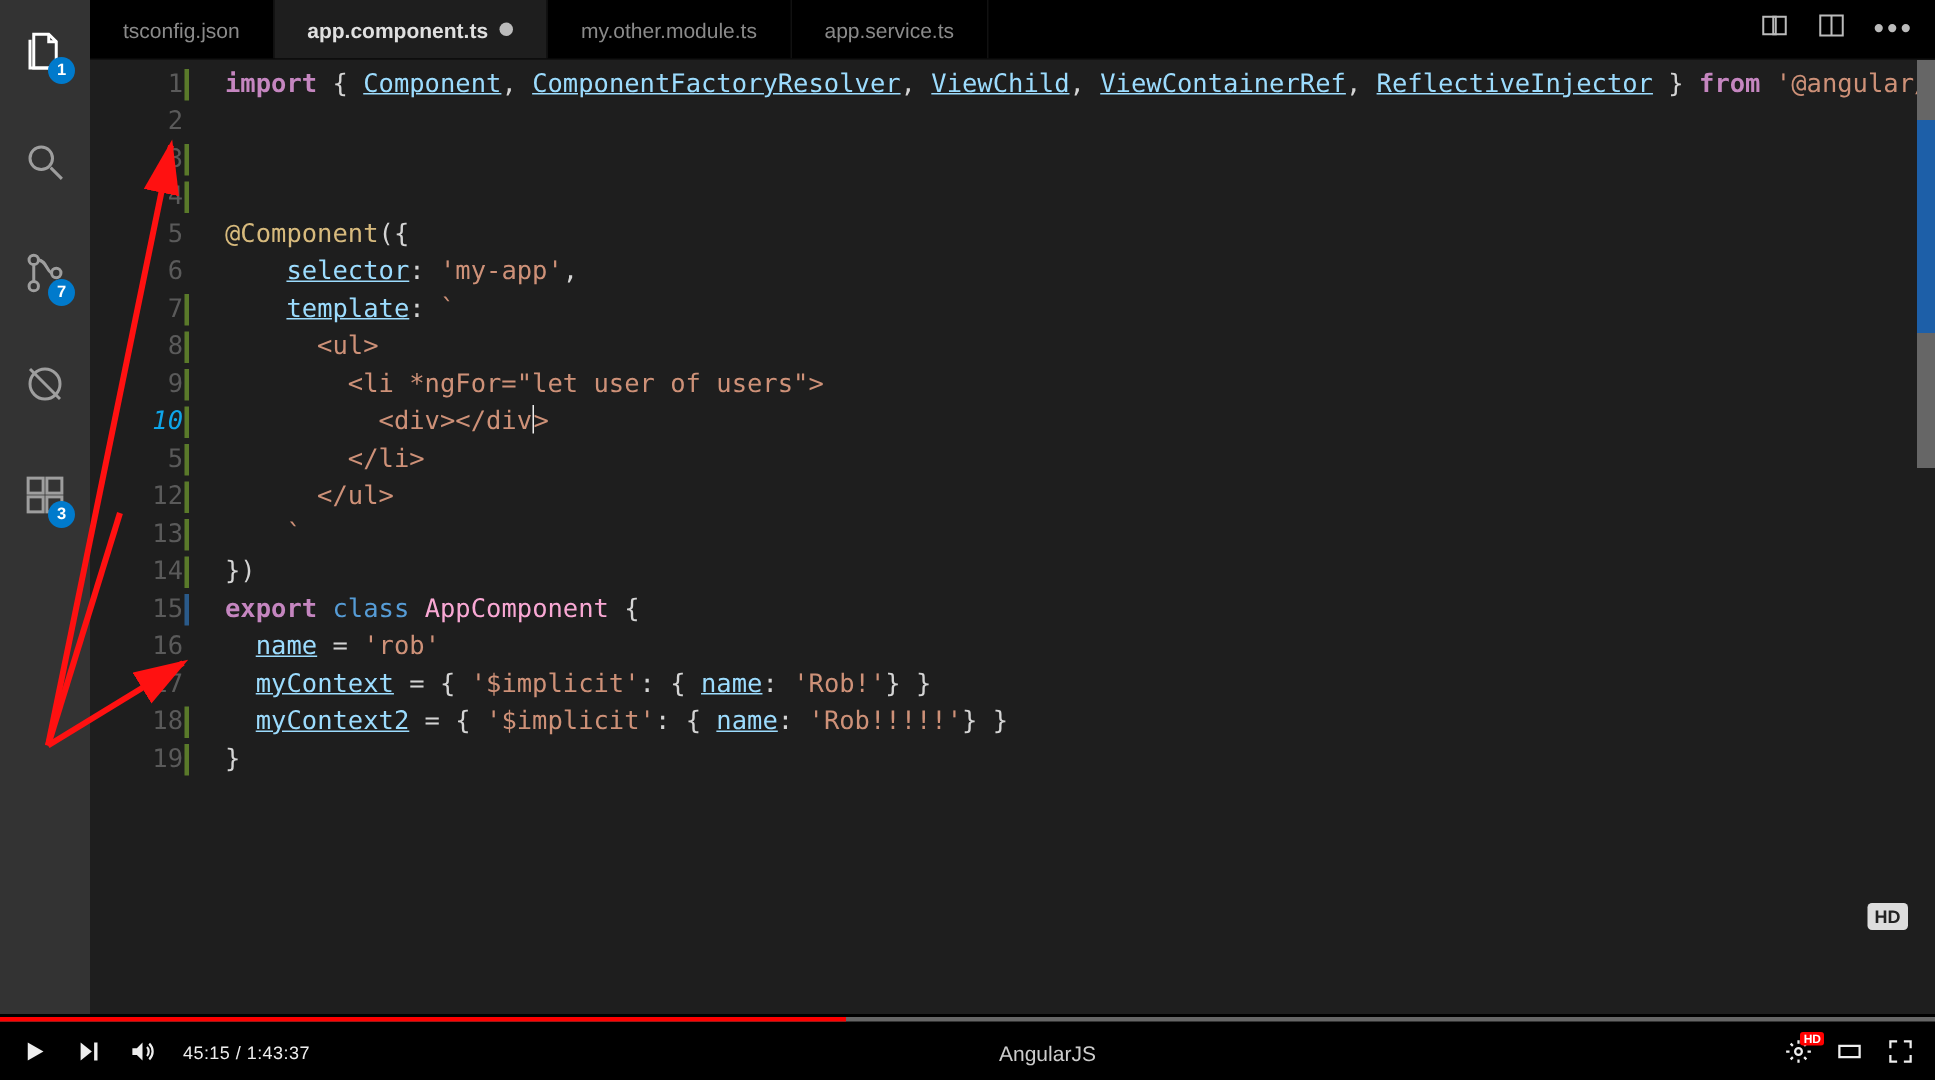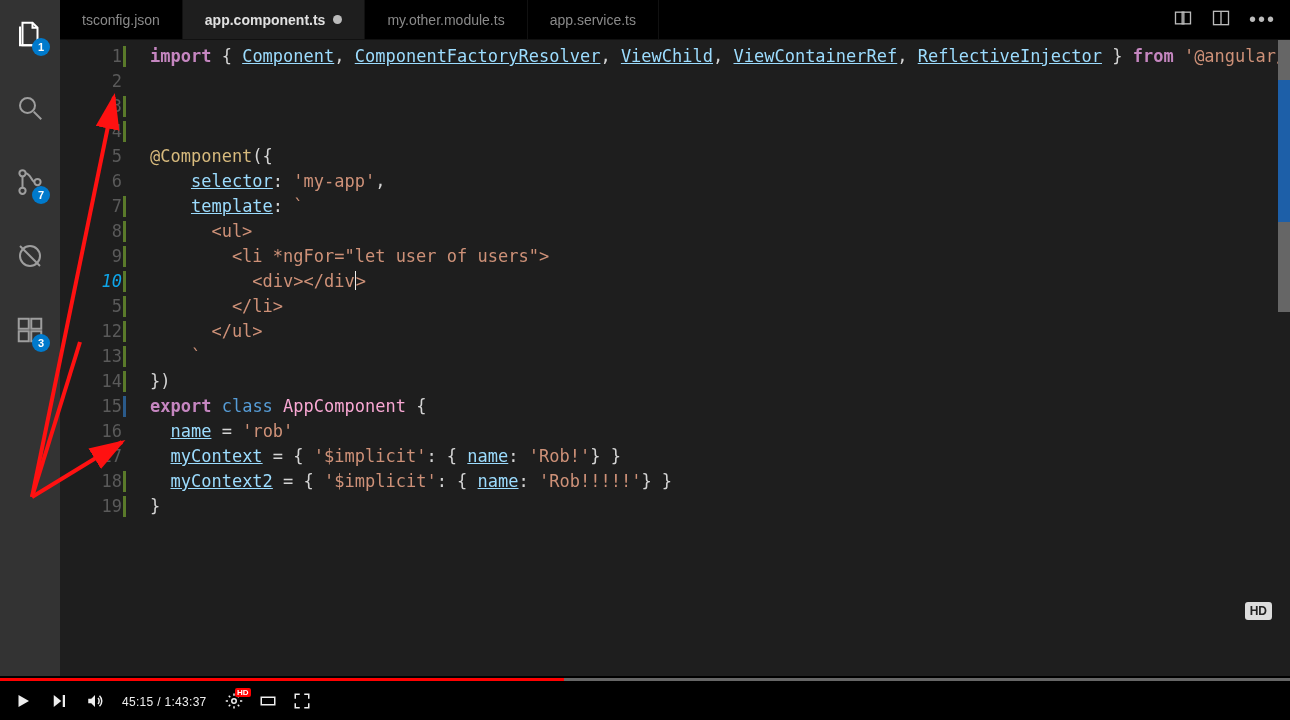--- a/index.html
+++ b/index.html
@@ -224,20 +224,21 @@
           <path d="M3 9h4l5-5v16l-5-5H3z"></path>
           <path d="M16 8c2 2 2 6 0 8" fill="none" stroke="#eee" stroke-width="2"></path>
           <path d="M18 5c4 4 4 10 0 14" fill="none" stroke="#eee" stroke-width="2"></path>
         </svg>
     </span>
     <span class="time">
       <span>45:15</span>
       <span> / </span>
       <span>1:43:37</span>
     </span>
+    <span class="title">AngularJS</span>
     <div class="right">
       <span class="cc-badge">
         <svg viewBox="0 0 24 24">
             <circle cx="12" cy="12" r="3" fill="none" stroke="#eee" stroke-width="2"></circle>
             <path d="M12 2v3M12 19v3M4 12H1M23 12h-3M5 5l2 2M17 17l2 2M5 19l2-2M17 7l2-2" stroke="#eee" stroke-width="2"></path>
           </svg>
         <span class="hd">HD</span>
       </span>
       <span>
         <svg viewBox="0 0 24 24">

